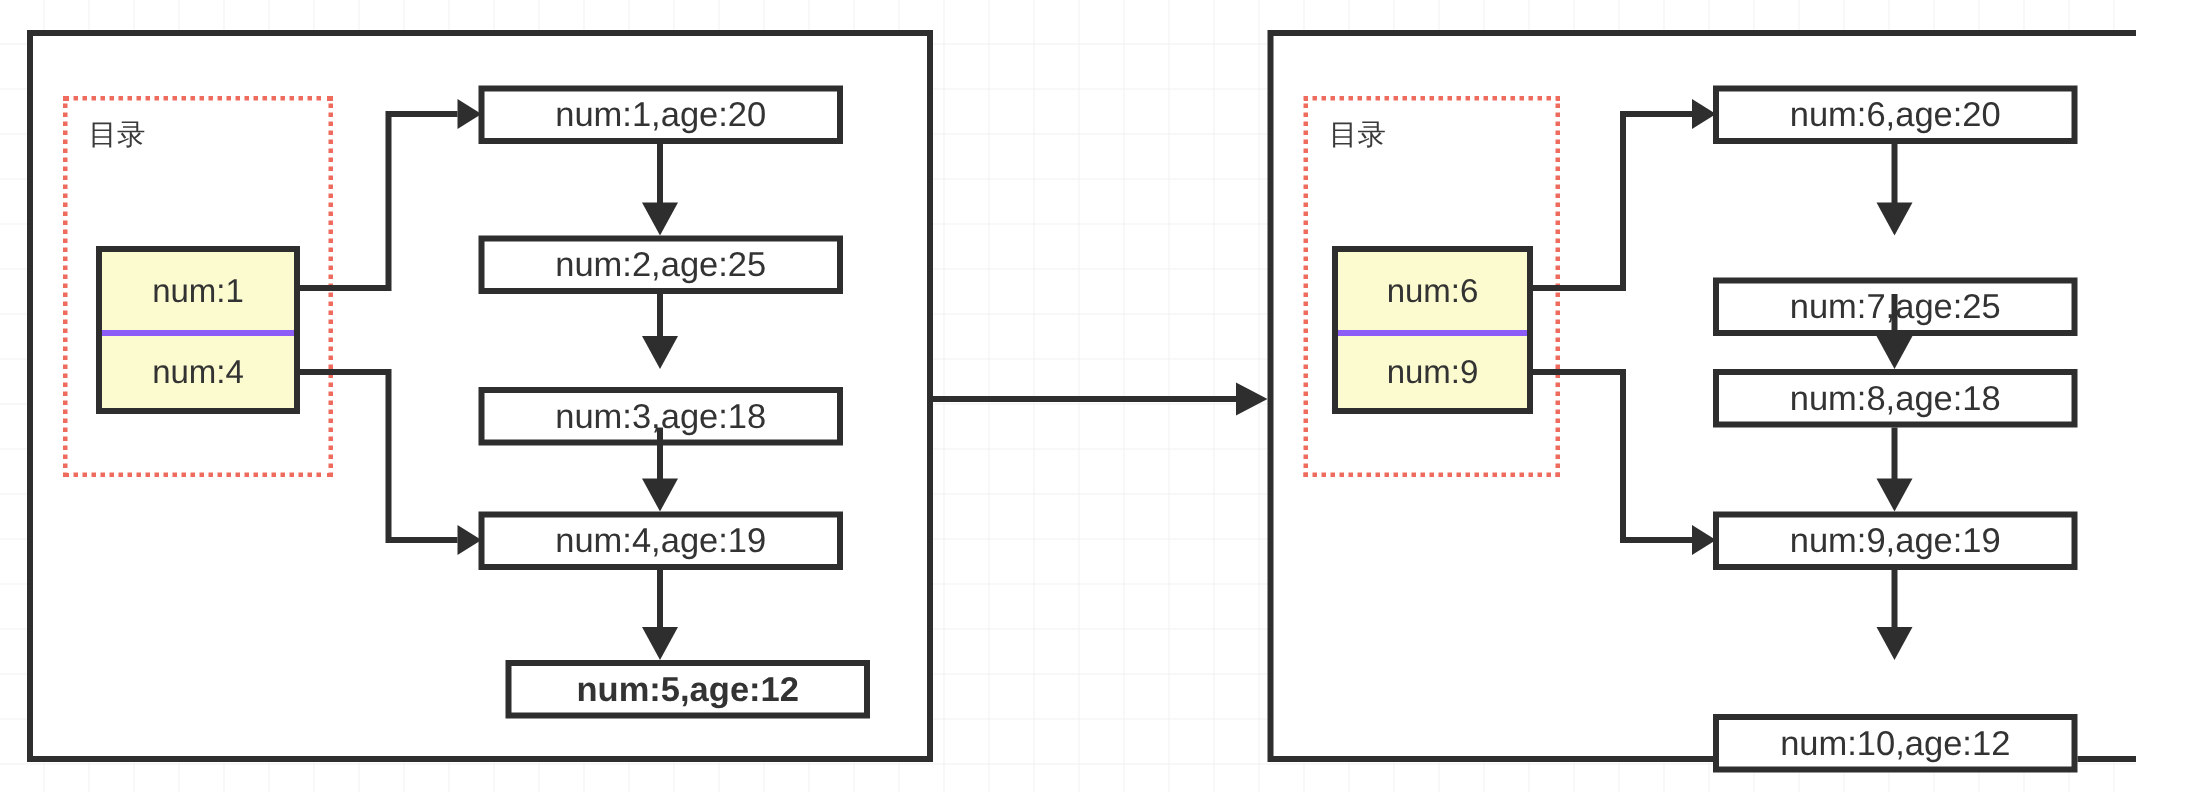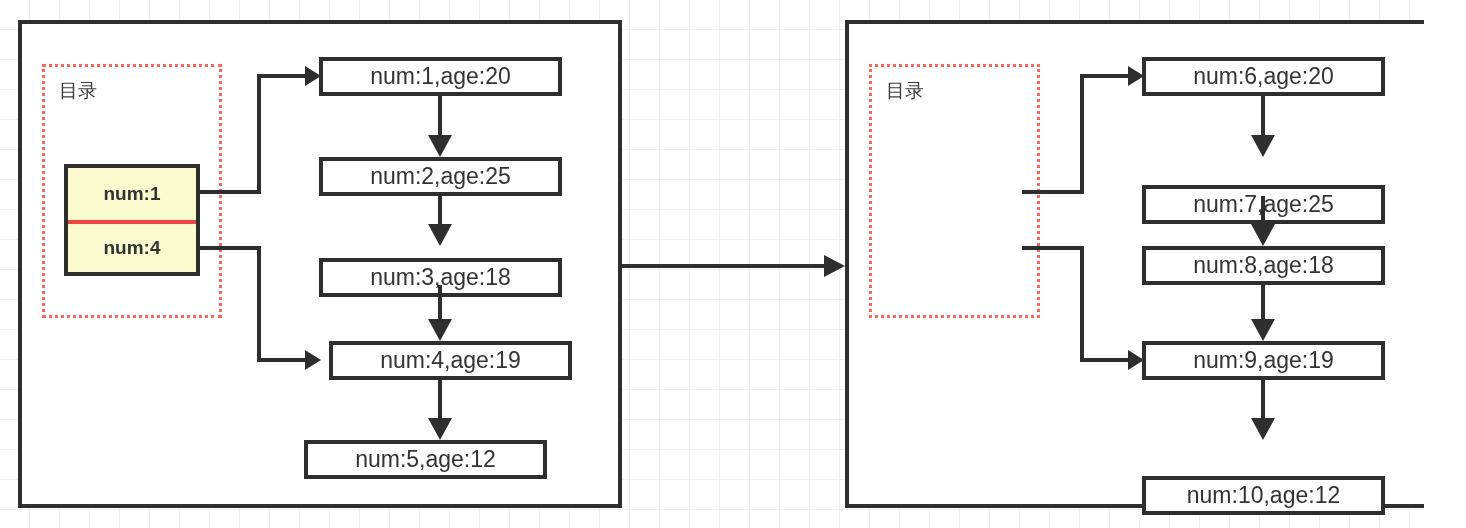--- a/index.html
+++ b/index.html
@@ -53,28 +53,27 @@
     box-sizing: border-box;
     border: 4px solid #2e2e2e;
     background: #fcfacf;
   }
   .index-cell {
     box-sizing: border-box;
     height: 52px;
     display: flex;
     align-items: center;
     justify-content: center;
-    font-size: 19px;
+    font-size: 22px;
     color: #333333;
     background: #fcfacf;
     white-space: nowrap;
-    font-weight: bold;
   }
   .index-cell.divider {
-    border-top: 4px solid #ef4444;
+    border-top: 4px solid #8b5cf6;
   }
 
   
   .node {
     position: absolute;
     box-sizing: border-box;
     border: 4px solid #2e2e2e;
     background: #ffffff;
     display: flex;
     align-items: center;
@@ -116,29 +115,33 @@
   </div>
 
   <div class="index-table" style="left:64px; top:164px; width:136px; height:112px;">
     <div class="index-cell">num:1</div>
     <div class="index-cell divider">num:4</div>
   </div>
 
   <div class="node" style="left:319px; top:57px; width:243px; height:39px;">num:1,age:20</div>
   <div class="node" style="left:319px; top:157px; width:243px; height:39px;">num:2,age:25</div>
   <div class="node" style="left:319px; top:246px; width:243px; height:39px;margin-top:12px;">num:3,age:18</div>
-  <div class="node" style="left:329px; top:341px; width:243px; height:39px;">num:4,age:19</div>
-  <div class="node" style="left:304px; top:440px; width:243px; height:39px;">num:5,age:12</div>
+  <div class="node" style="left:319px; top:341px; width:243px; height:39px;">num:4,age:19</div>
+  <div class="node" style="left:337px; top:440px; width:243px; height:39px;font-weight:bold;">num:5,age:12</div>
 
   <div class="panel" style="left:845px; top:20px; width:603px; height:488px;"></div>
 
   <div class="index-group" style="left:869px; top:64px; width:171px; height:254px;">
     <div class="index-group-label">目录</div>
   </div>
 
+  <div class="index-table" style="left:888px; top:164px; width:134px; height:112px;">
+    <div class="index-cell">num:6</div>
+    <div class="index-cell divider">num:9</div>
+  </div>
 
   <div class="node" style="left:1142px; top:57px; width:243px; height:39px;">num:6,age:20</div>
   <div class="node" style="left:1142px; top:157px; width:243px; height:39px;margin-top:28px;">num:7,age:25</div>
   <div class="node" style="left:1142px; top:246px; width:243px; height:39px;">num:8,age:18</div>
   <div class="node" style="left:1142px; top:341px; width:243px; height:39px;">num:9,age:19</div>
   <div class="node" style="left:1142px; top:440px; width:243px; height:39px;margin-top:36px;">num:10,age:12</div>
 
   <svg id="wires" viewBox="0 0 1466 528" width="1466" height="528" xmlns="http://www.w3.org/2000/svg">
 
     <path class="wire" d="M 200 192 L 259 192 L 259 76 L 305 76"></path>

